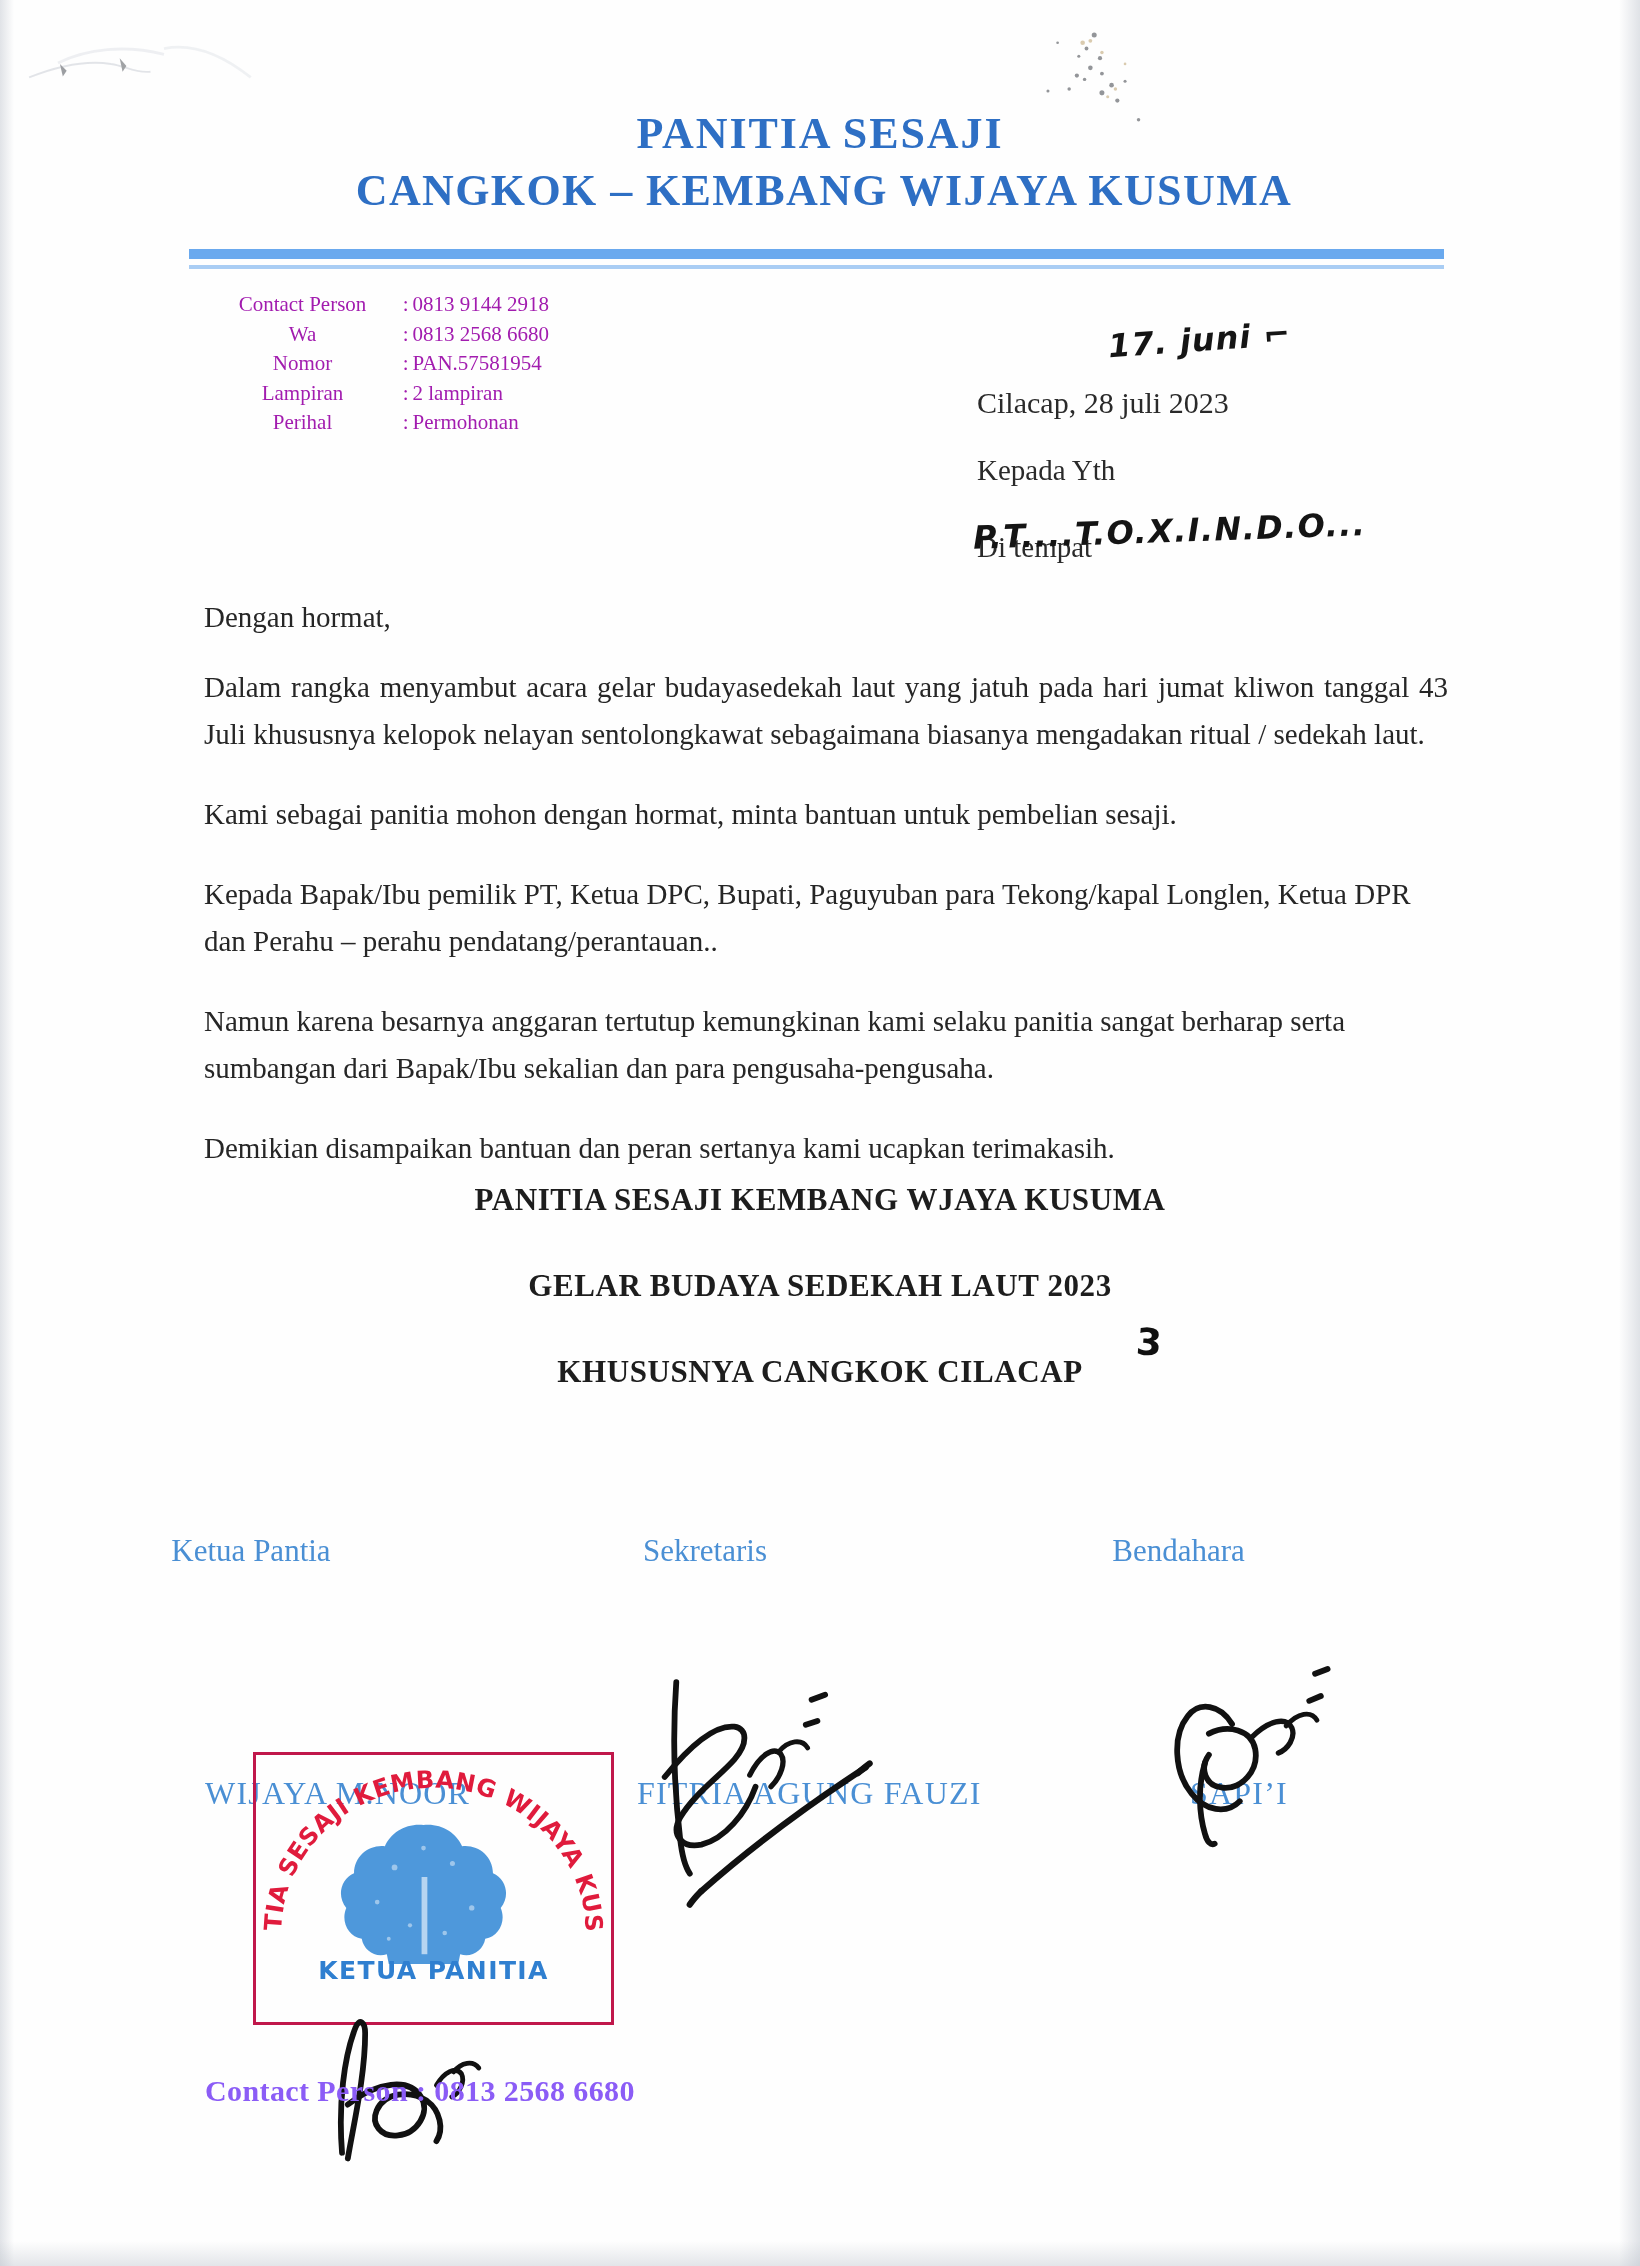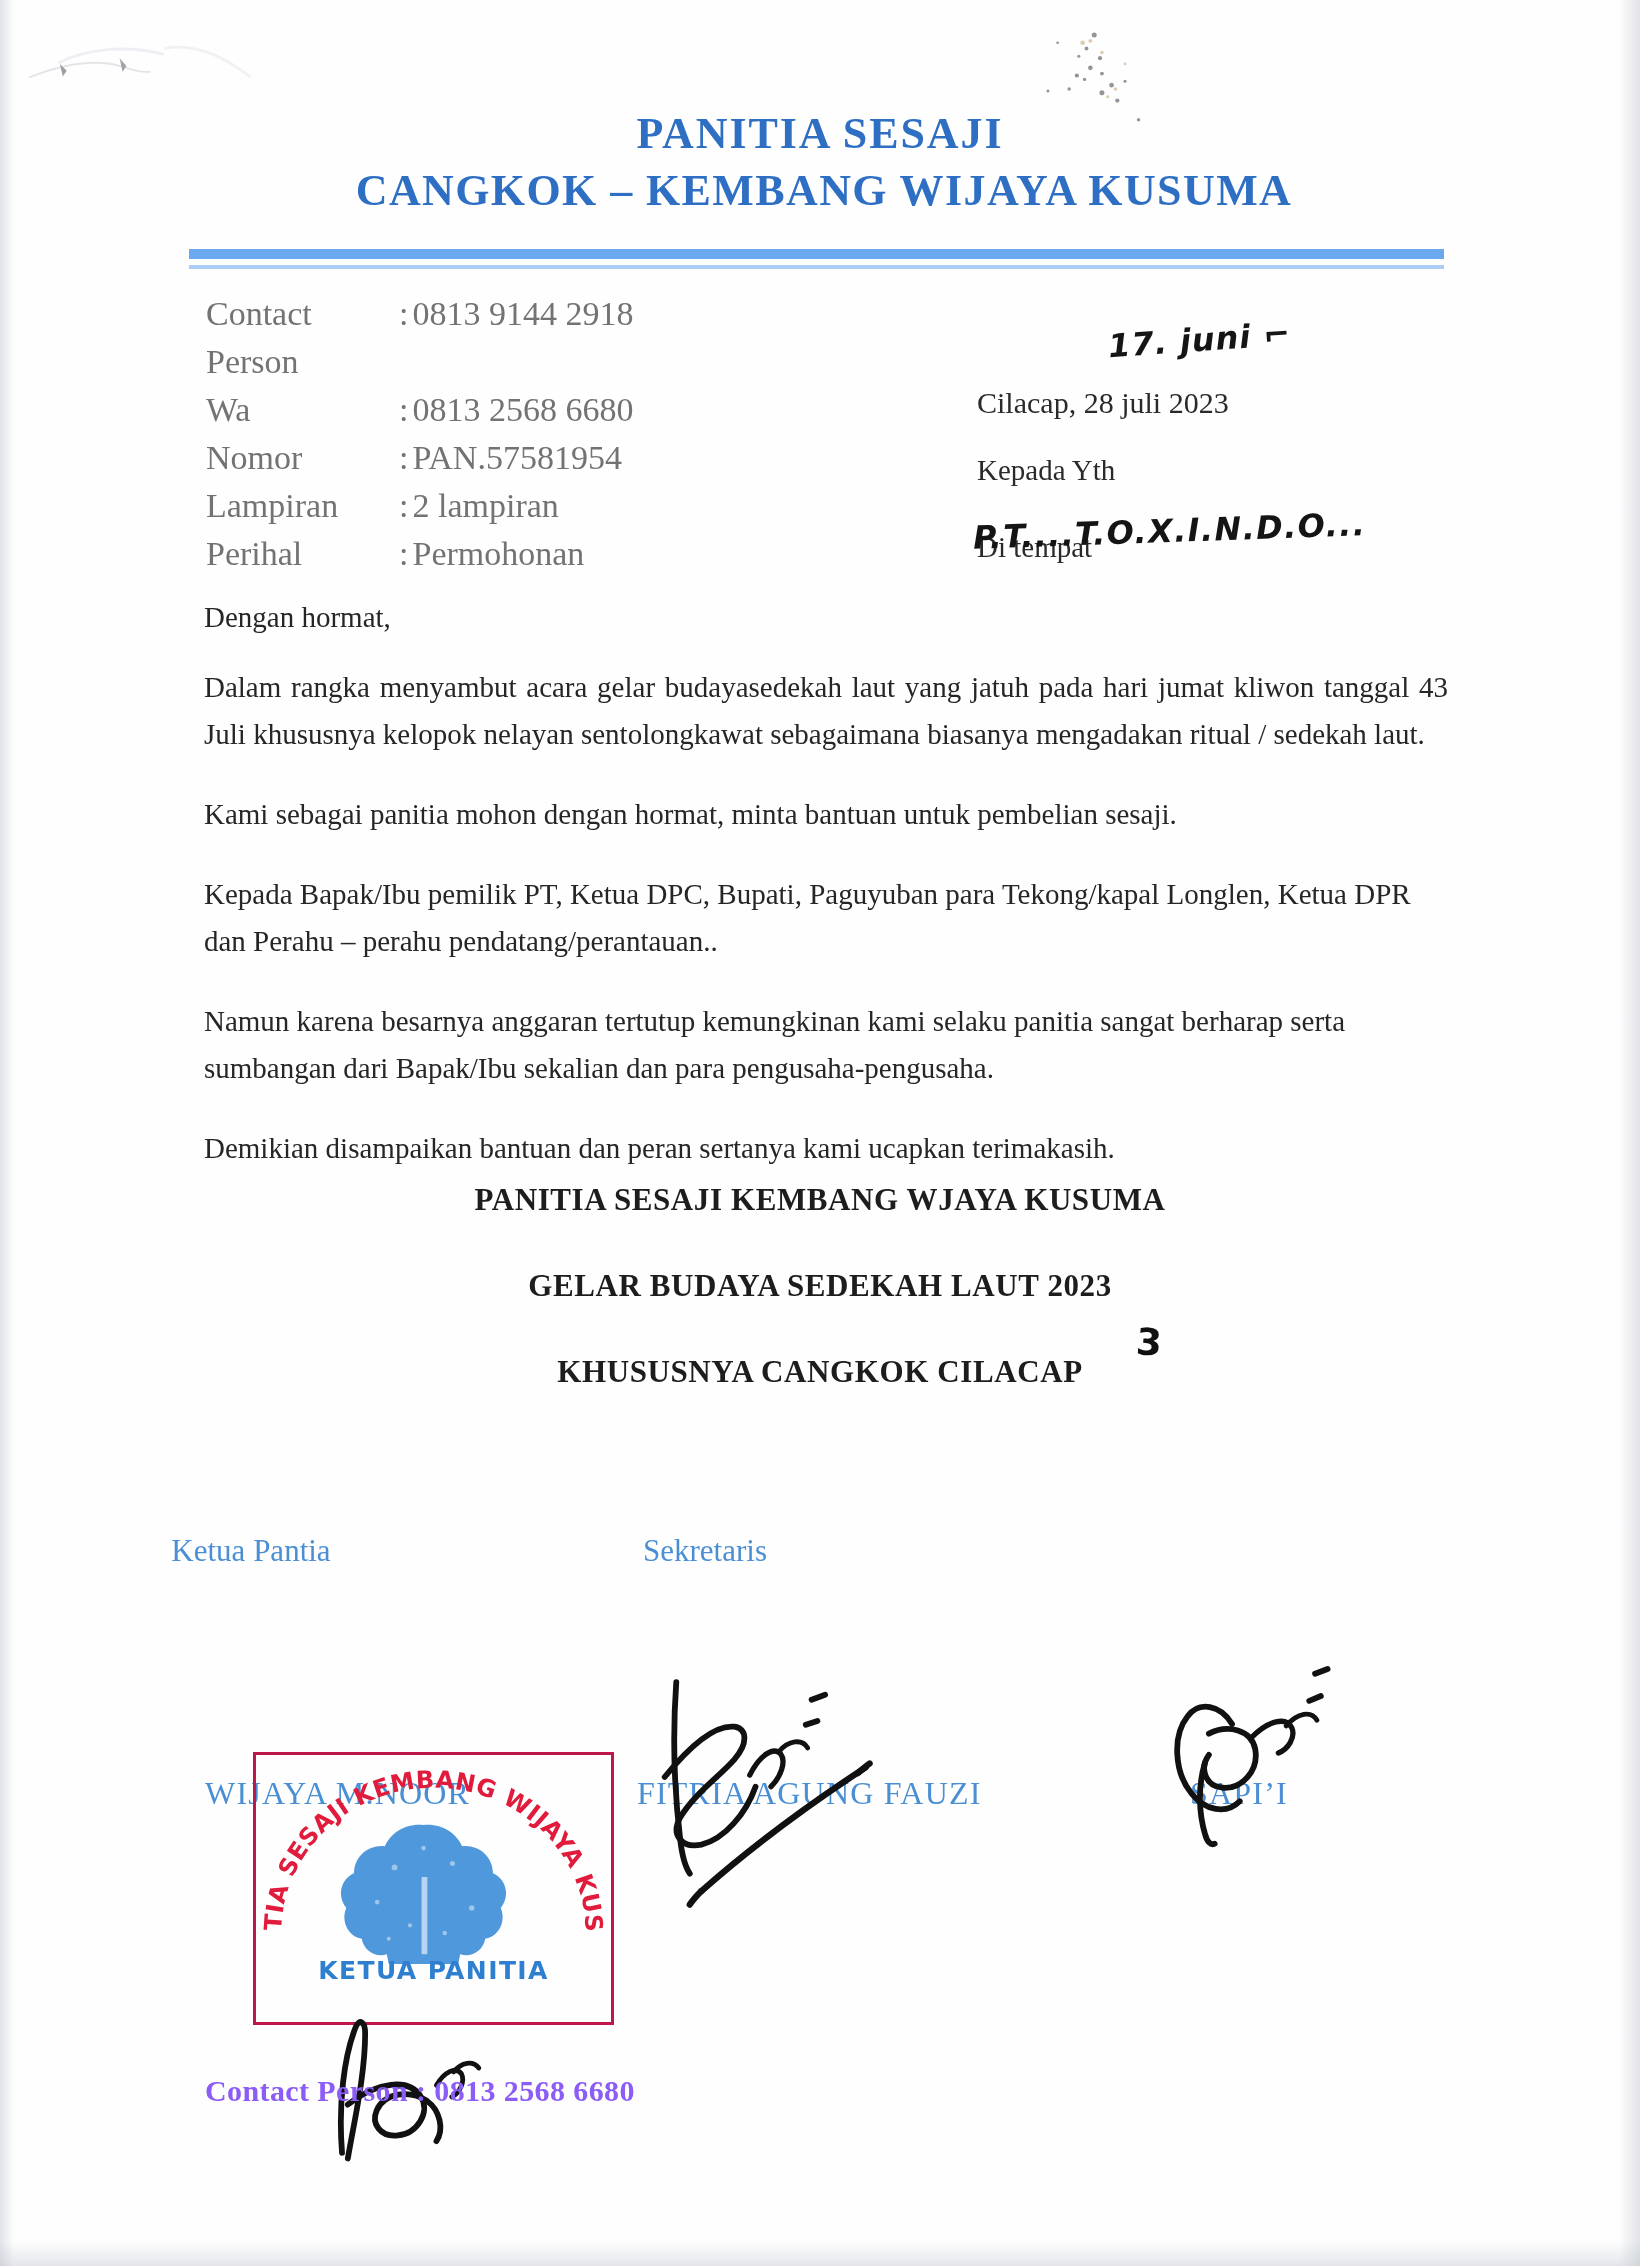--- a/index.html
+++ b/index.html
@@ -77,23 +77,24 @@
     height: 3.9px;
     margin-top: 6.8px;
     background: #a9cdf4;
   }
 
   
   .meta {
     position: absolute;
     left: 206px;
     top: 290px;
-    font-size: 34px;
-    color: #737373;
+    font-size: 21px;
+    color: #a21caf;
     line-height: 1.41;
+    text-align: center;
   }
   .meta-row { display: flex; }
   .meta-label { width: 193px; }
   .meta-sep { width: 13.5px; }
   .meta-value { white-space: pre; }
 
   
   .place-date {
     position: absolute;
     left: 977px;
@@ -379,20 +380,21 @@
   <div class="closing">
     <div>PANITIA SESAJI KEMBANG WJAYA KUSUMA</div>
     <div>GELAR BUDAYA SEDEKAH LAUT 2023</div>
     <div>KHUSUSNYA CANGKOK CILACAP</div>
   </div>
   <div class="year-fix">3</div>
 
   <div class="sig-roles">
     <div class="sig-col-role r1">Ketua Pantia</div>
     <div class="sig-col-role r2">Sekretaris</div>
+    <div class="sig-col-role r3">Bendahara</div>
   </div>
 
   <div class="sig-names">
     <div class="sig-name n1">WIJAYA M.NOOR</div>
     <div class="sig-name n2">FITRIA AGUNG FAUZI</div>
     <div class="sig-name n3">SAPI’I</div>
   </div>
 
   <div class="stamp">
     <svg class="stamp-arc" viewBox="0 0 368 190">

